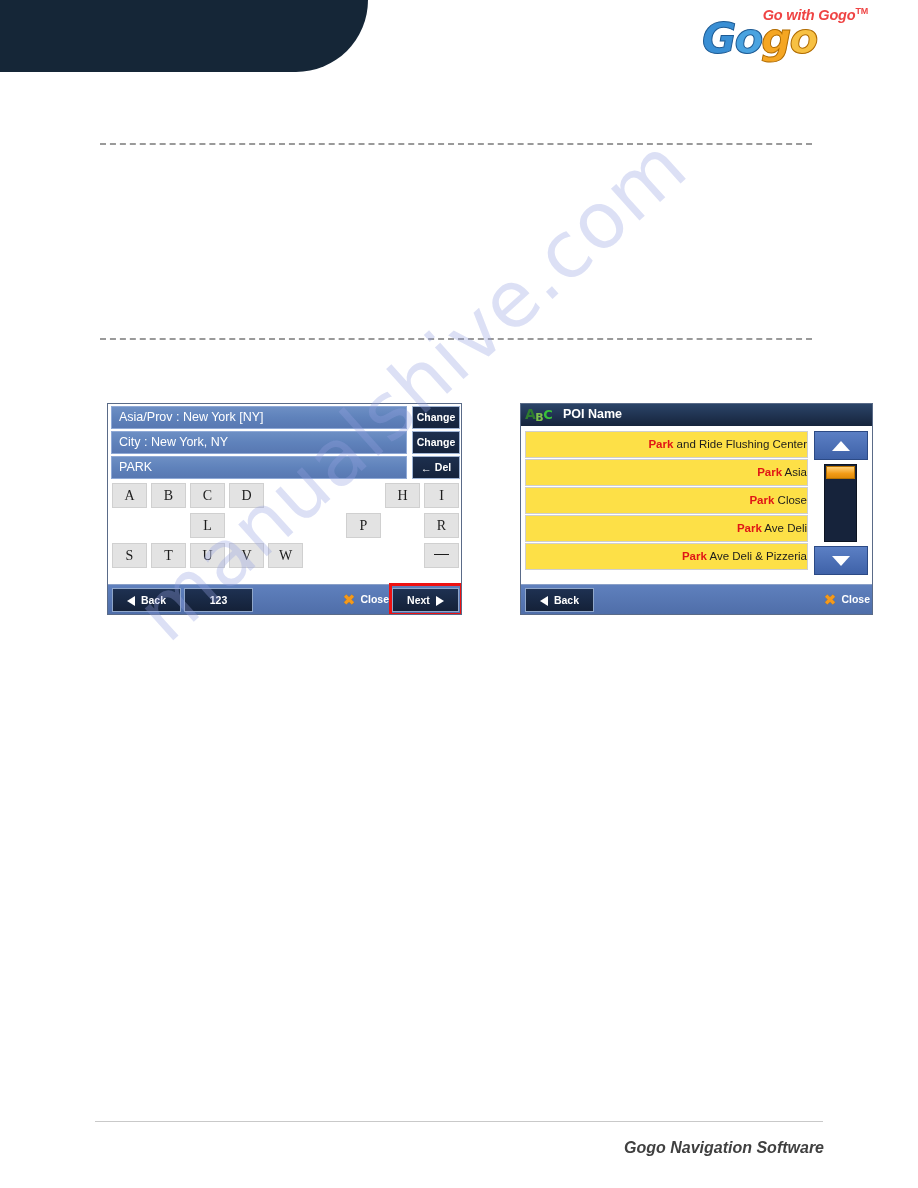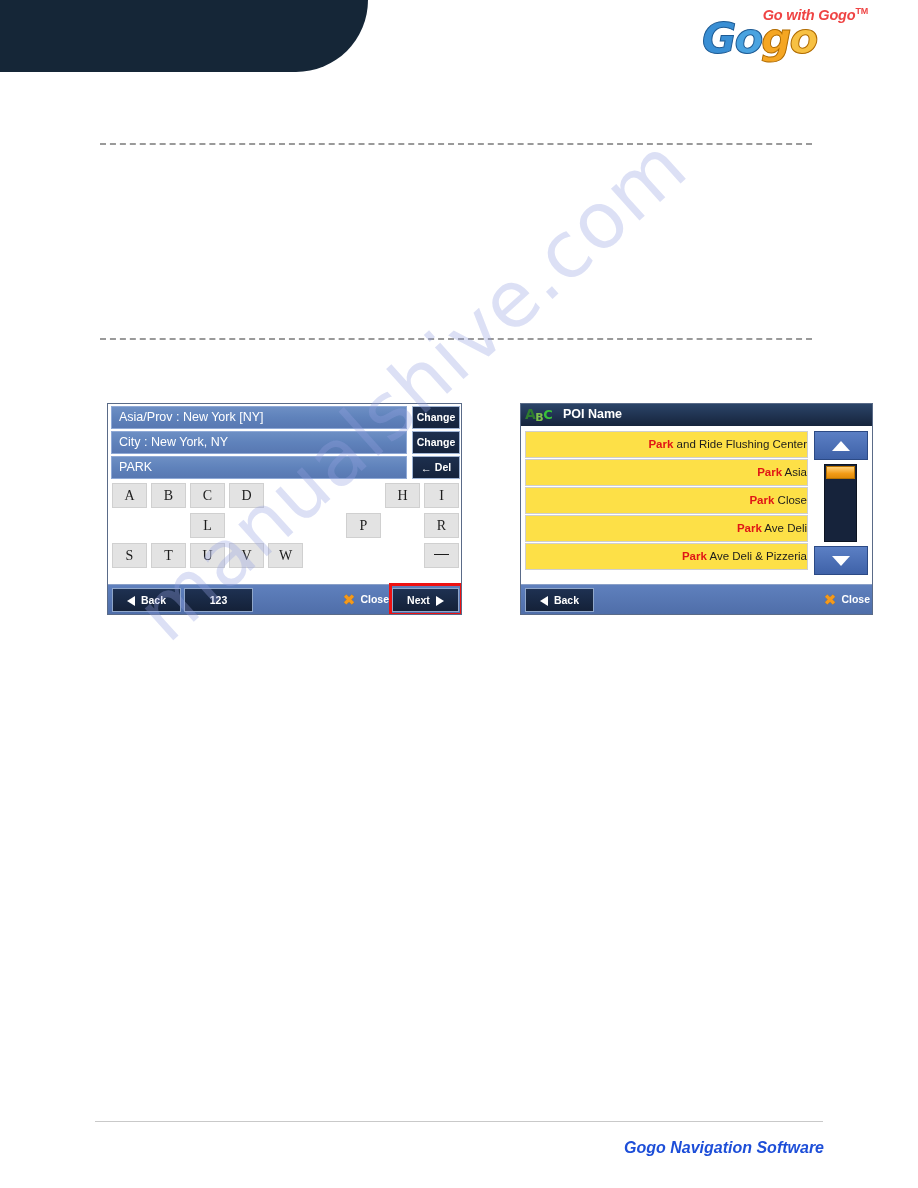--- a/index.html
+++ b/index.html
@@ -404,21 +404,21 @@
     border-top: 1px solid #c9c9c9;
   }
   .footer-text {
     position: absolute;
     right: 94px;
     top: 1139px;
     font-family: "Liberation Sans", sans-serif;
     font-style: italic;
     font-weight: bold;
     font-size: 16px;
-    color: #1d4ed8;
+    color: #404040;
     white-space: nowrap;
   }
 </style>
 </head>
 <body>
 
 <div class="header-block"></div>
 
 <div class="brand-logo">
   <div class="brand-tagline">

